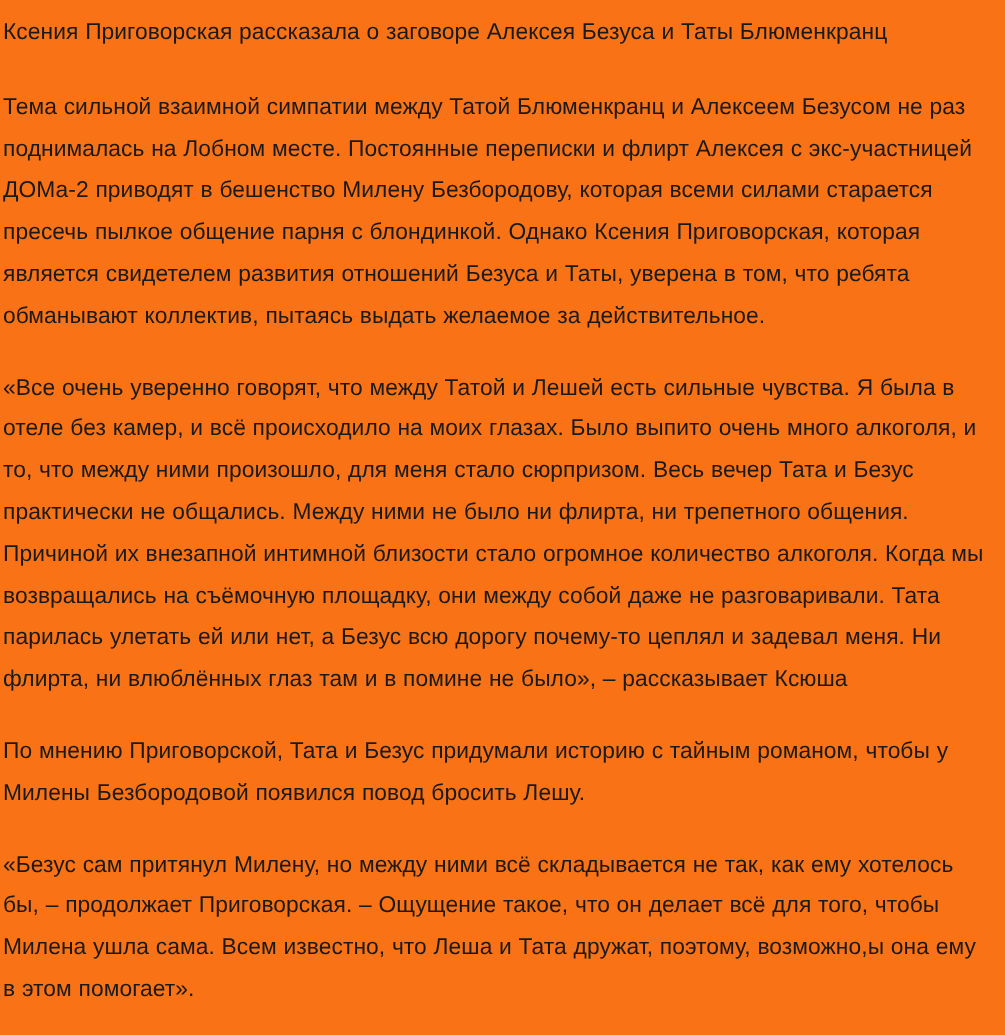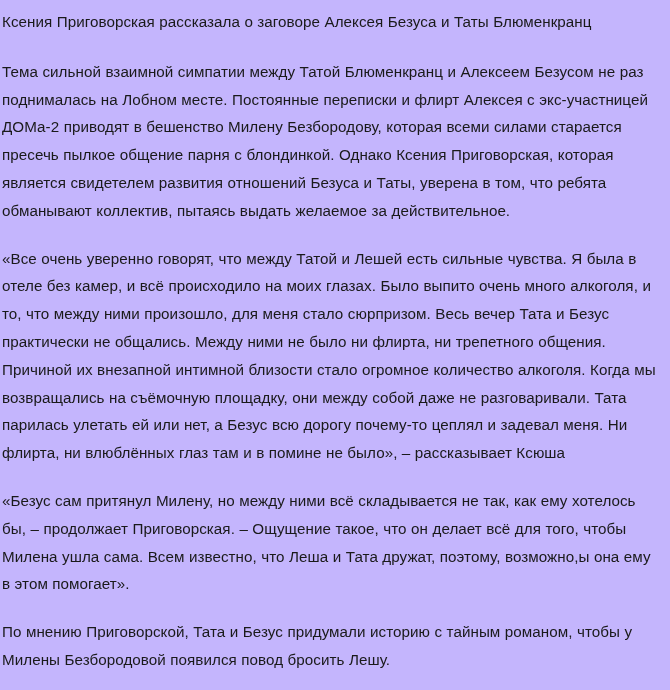--- a/index.html
+++ b/index.html
@@ -14,21 +14,21 @@
     overflow: hidden;
     font-family: "Liberation Sans", "DejaVu Sans", sans-serif;
     color: #1a1a1a;
     -webkit-font-smoothing: antialiased;
   }
 
   .page {
     box-sizing: border-box;
     width: 670px;
     height: 690px;
-    background: #c4b5fd;
+    background: #f97316;
     padding: 8px 14px 0 2px;
   }
 
   .article {
     display: block;
   }
 
   .block {
     margin: 0 0 20px 0;
     font-size: 15.2px;
@@ -59,18 +59,18 @@
 
 <div class="page">
   <article class="article">
 
     <p class="block headline">Ксения Приговорская рассказала о заговоре Алексея Безуса и Таты Блюменкранц</p>
 
     <p class="block">Тема сильной взаимной симпатии между Татой Блюменкранц и Алексеем Безусом не раз поднималась на Лобном месте. Постоянные переписки и флирт Алексея с экс-участницей ДОМа-2 приводят в бешенство Милену Безбородову, которая всеми силами старается пресечь пылкое общение парня с блондинкой. Однако Ксения Приговорская, которая является свидетелем развития отношений Безуса и Таты, уверена в том, что ребята обманывают коллектив, пытаясь выдать желаемое за действительное.</p>
 
     <p class="block quote">«Все очень уверенно говорят, что между Татой и Лешей есть сильные чувства. Я была в отеле без камер, и всё происходило на моих глазах. Было выпито очень много алкоголя, и то, что между ними произошло, для меня стало сюрпризом. Весь вечер Тата и Безус практически не общались. Между ними не было ни флирта, ни трепетного общения. Причиной их внезапной интимной близости стало огромное количество алкоголя. Когда мы возвращались на съёмочную площадку, они между собой даже не разговаривали. Тата парилась улетать ей или нет, а Безус всю дорогу почему-то цеплял и задевал меня. Ни флирта, ни влюблённых глаз там и в помине не было», – рассказывает Ксюша</p>
 
+    <p class="block">По мнению Приговорской, Тата и Безус придумали историю с тайным романом, чтобы у Милены Безбородовой появился повод бросить Лешу.</p>
+
     <p class="block quote">«Безус сам притянул Милену, но между ними всё складывается не так, как ему хотелось бы, – продолжает Приговорская. – Ощущение такое, что он делает всё для того, чтобы Милена ушла сама. Всем известно, что Леша и Тата дружат, поэтому, возможно,ы она ему в этом помогает».</p>
-
-    <p class="block">По мнению Приговорской, Тата и Безус придумали историю с тайным романом, чтобы у Милены Безбородовой появился повод бросить Лешу.</p>
 
   </article>
 </div>
 
 </body></html>

